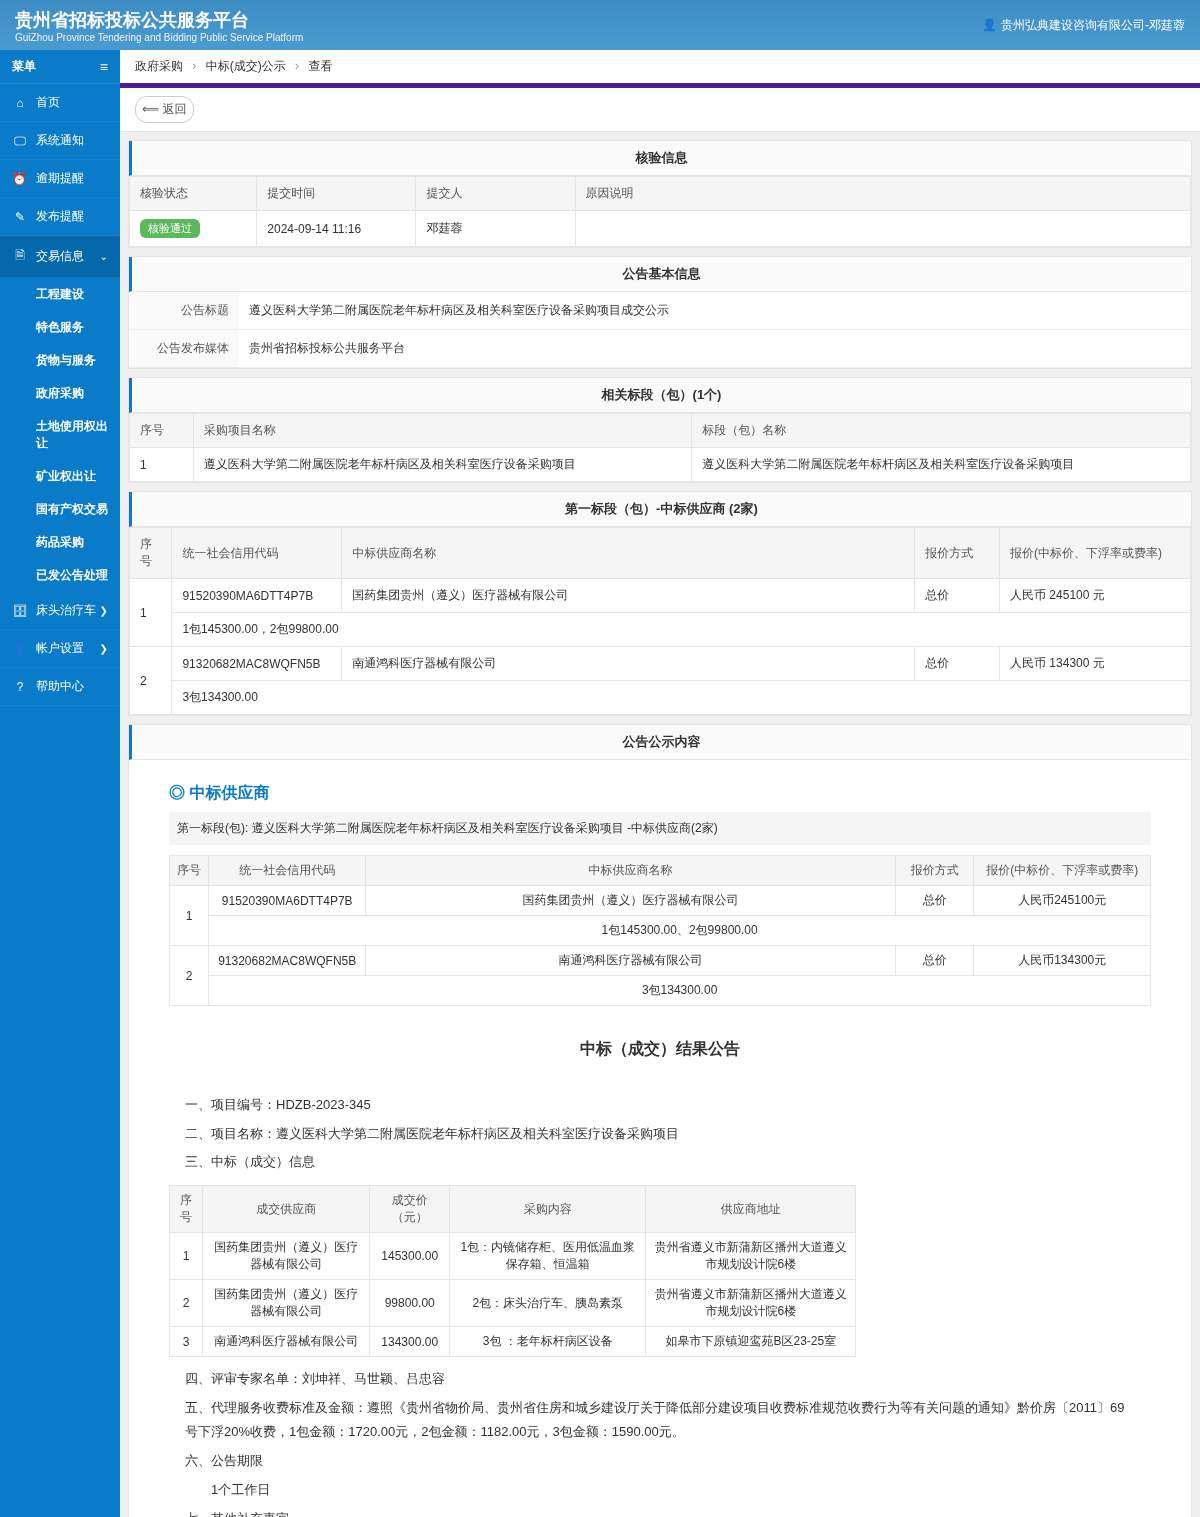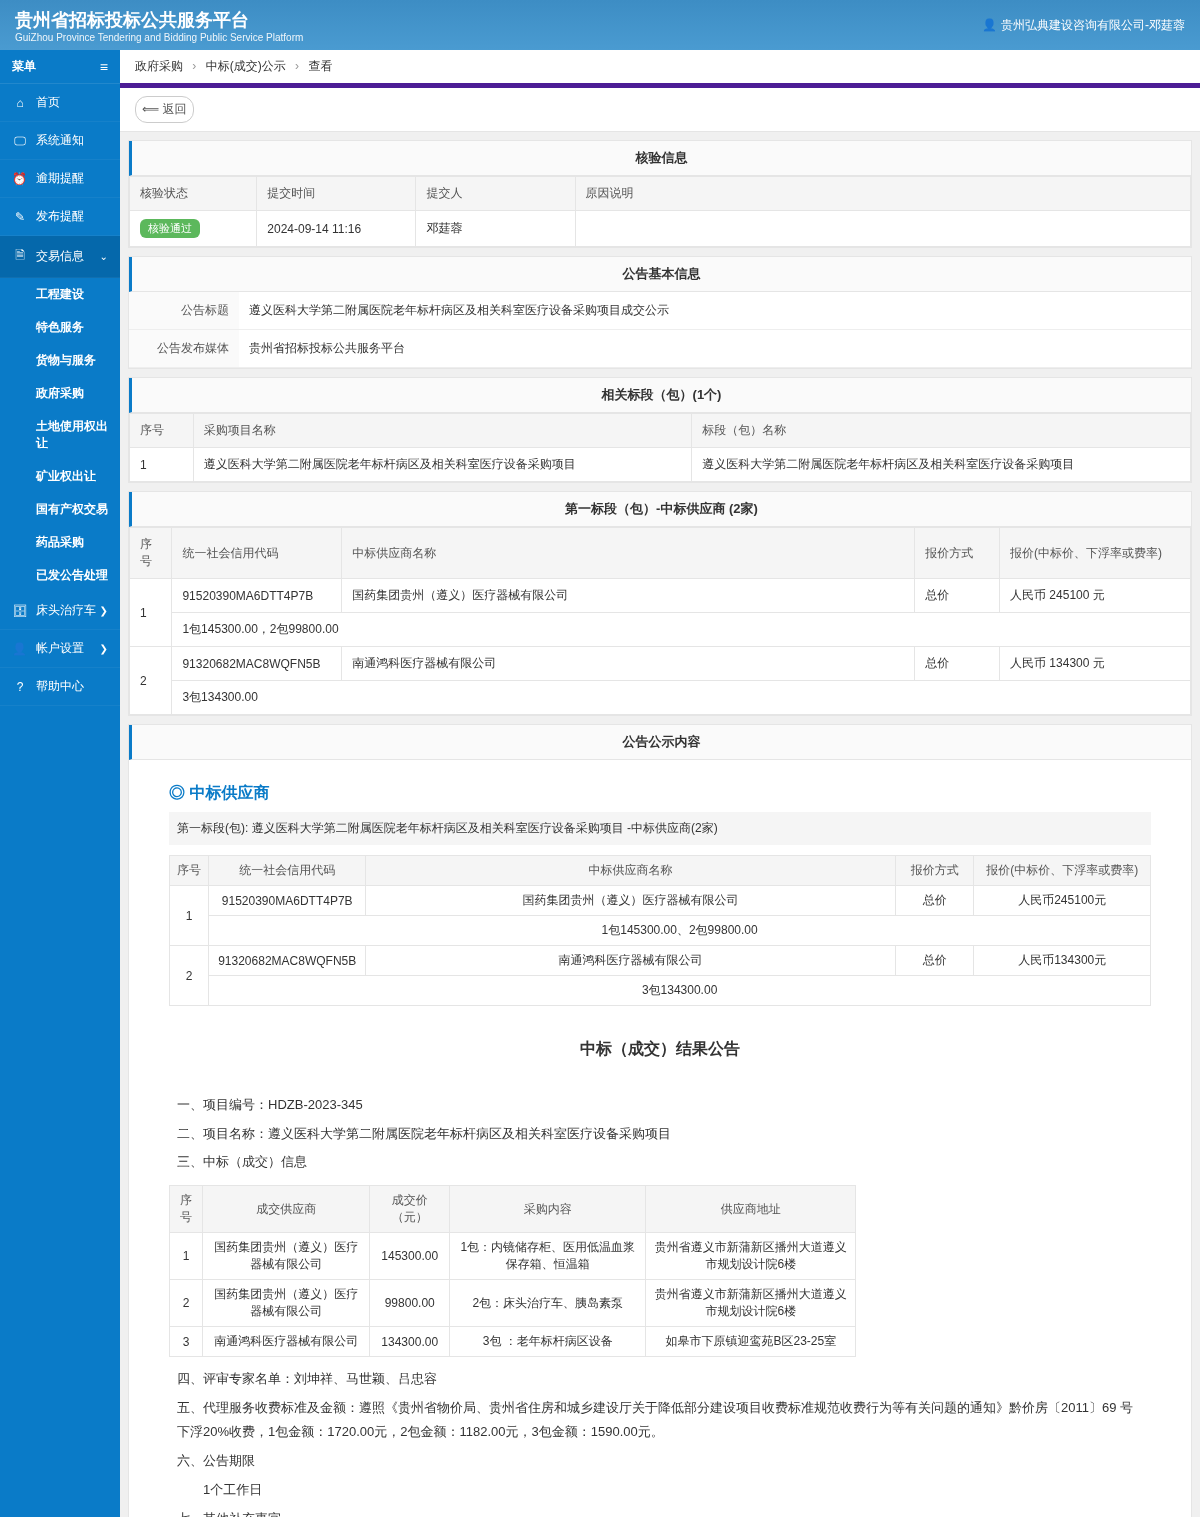--- a/index.html
+++ b/index.html
@@ -31,21 +31,21 @@
 th, td { padding: 8px 10px; border: 1px solid #e5e5e5; text-align: left; vertical-align: middle; }
 th { background: #f5f5f5; font-weight: normal; color: #555; }
 .badge-green { display: inline-block; background: #5cb85c; color: #fff; padding: 2px 8px; border-radius: 6px; font-size: 11px; }
 .info-row { display: flex; border-bottom: 1px solid #eee; }
 .info-label { width: 110px; padding: 10px; text-align: right; color: #555; background: #fafafa; }
 .info-value { flex: 1; padding: 10px; }
 .announce { padding: 15px 40px; }
 .supplier-head { color: #0a7bc8; font-size: 16px; font-weight: bold; padding: 8px 0; }
 .supplier-head::before { content: "◎ "; }
 .announce-title { text-align: center; font-size: 16px; font-weight: bold; margin: 33px 0; }
-.announce p { line-height: 1.9; margin: 4px 8px; font-size: 13px; }
+.announce p { line-height: 1.9; margin: 4px 16px; font-size: 13px; }
 .indent-1 { padding-left: 2em; }
 .announce table { margin: 10px 0; }
 .announce table th, .announce table td { font-size: 12px; text-align: center; padding: 6px; }
 .sub-table-caption { background: #f5f5f5; padding: 8px; font-size: 12px; }
 </style>
 </head>
 <body>
 
 <div class="header">
   <div>

